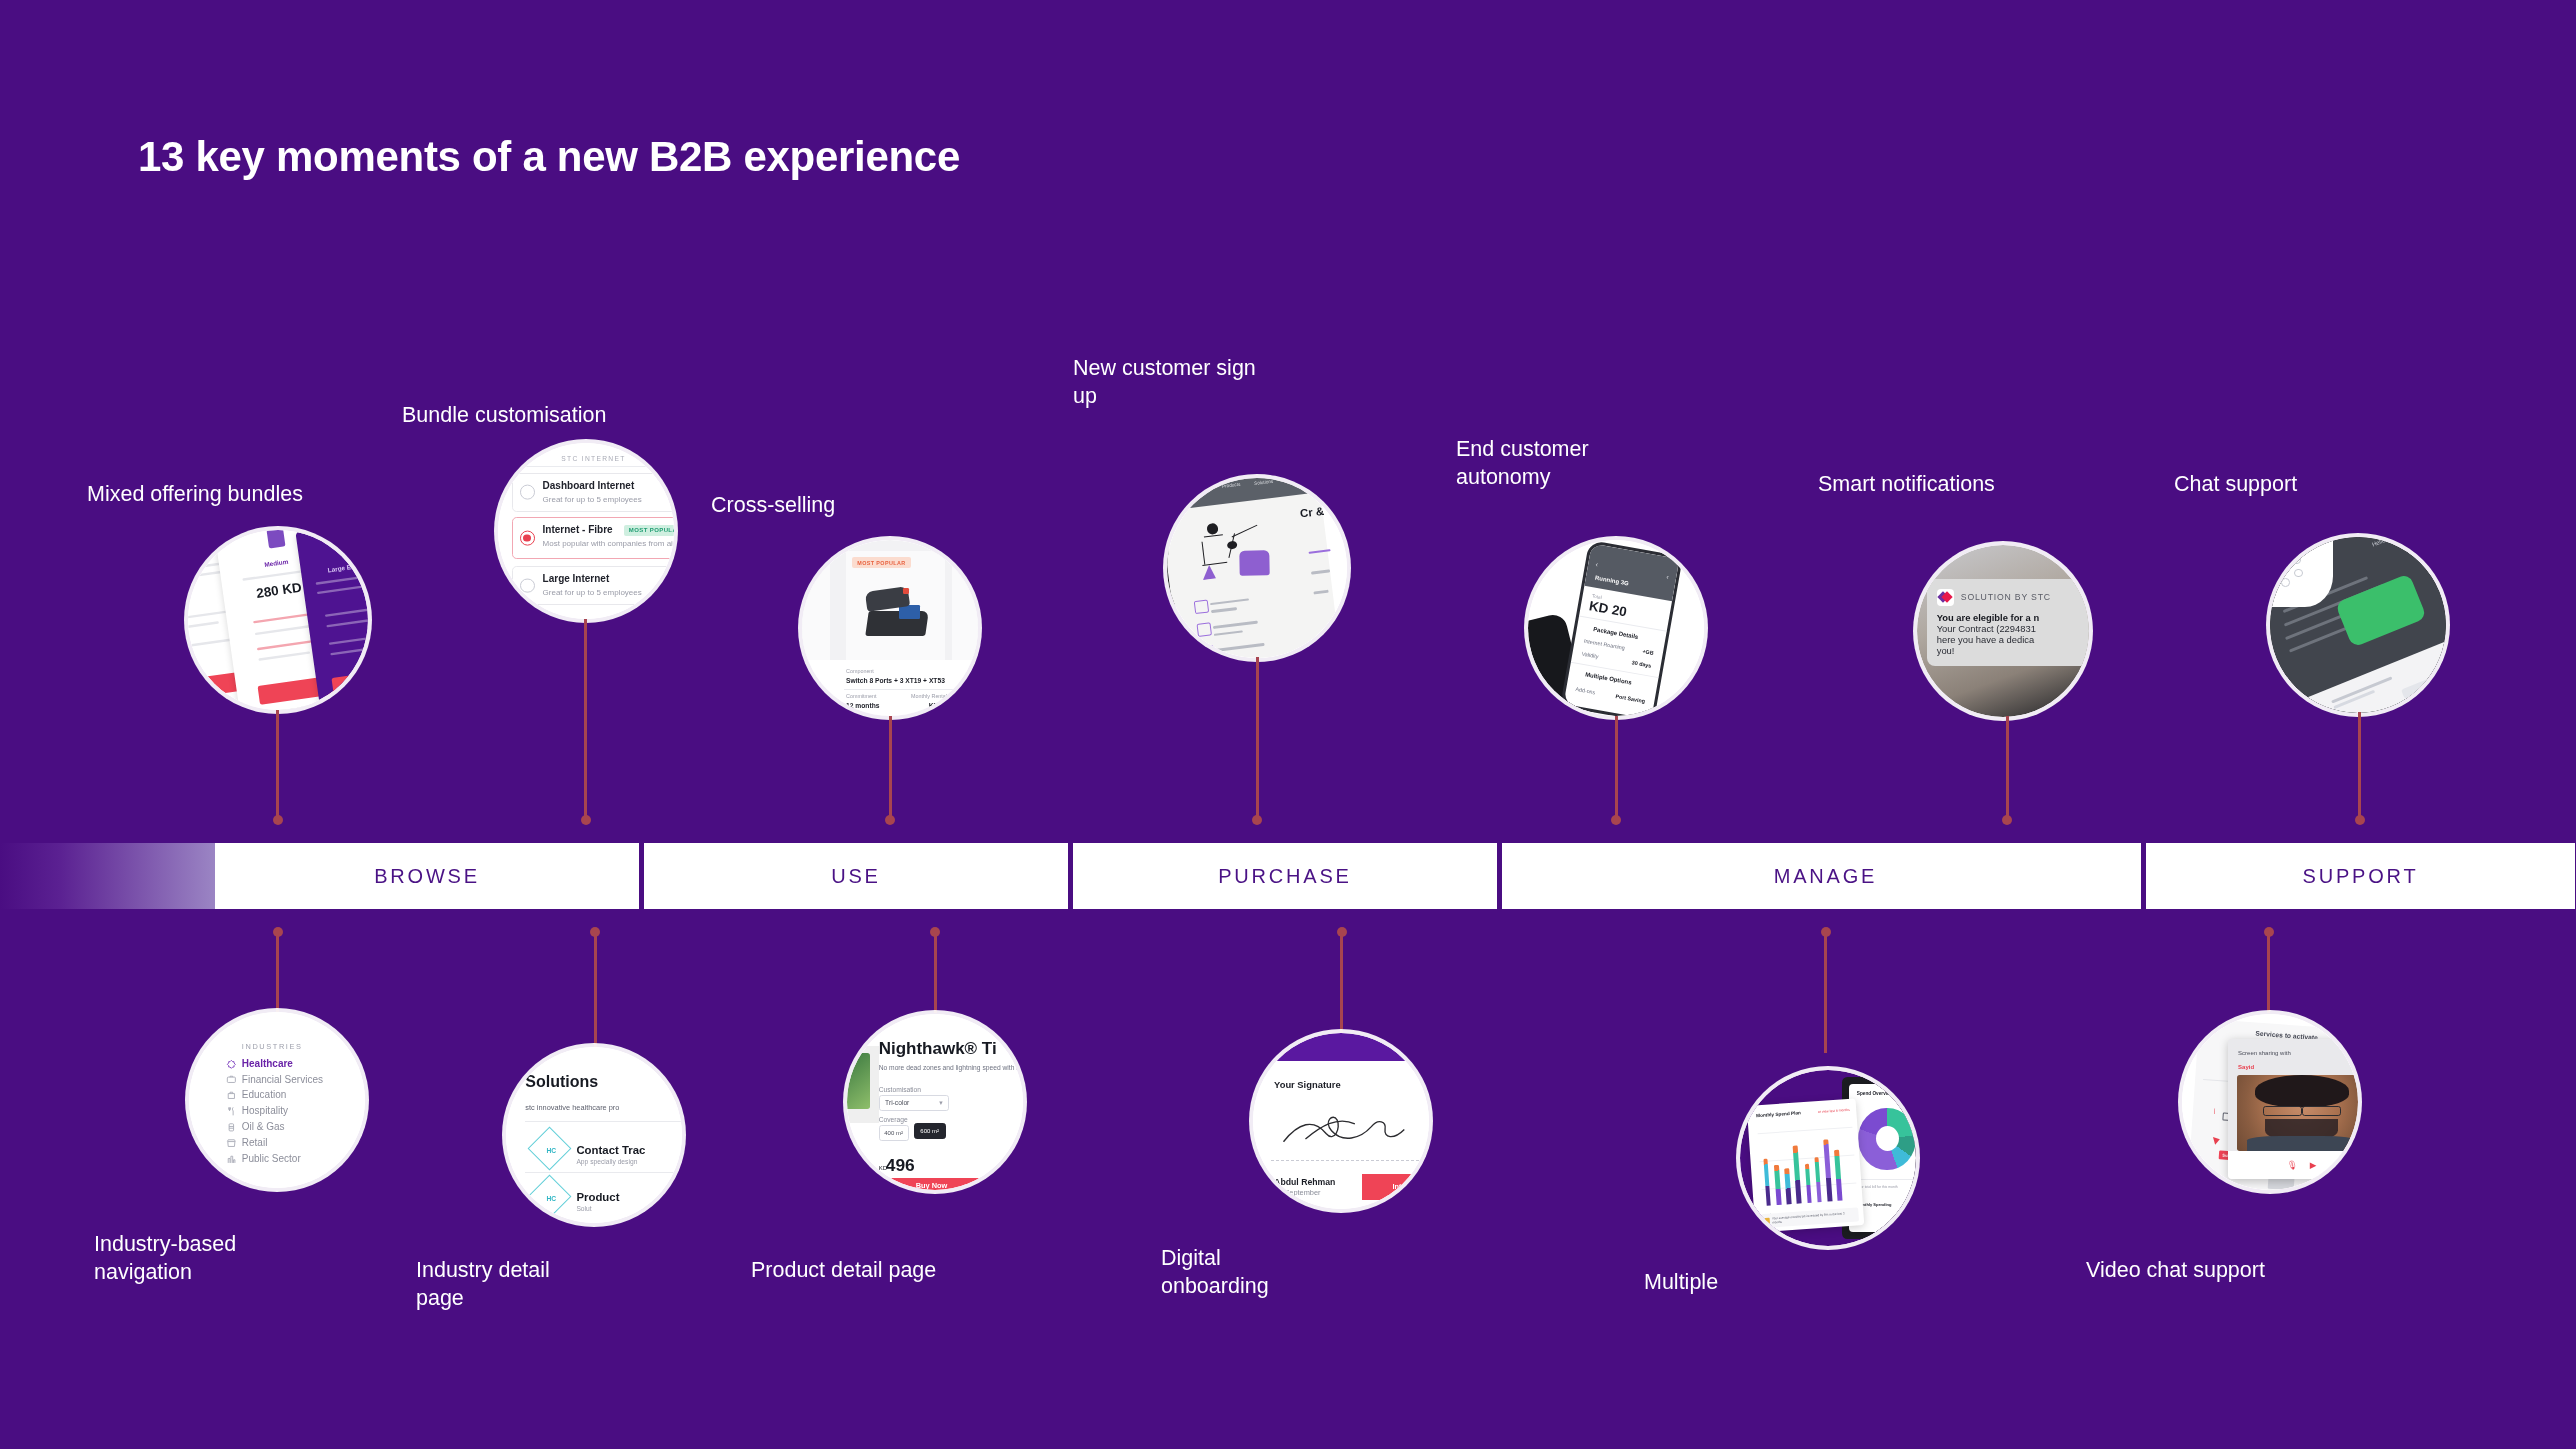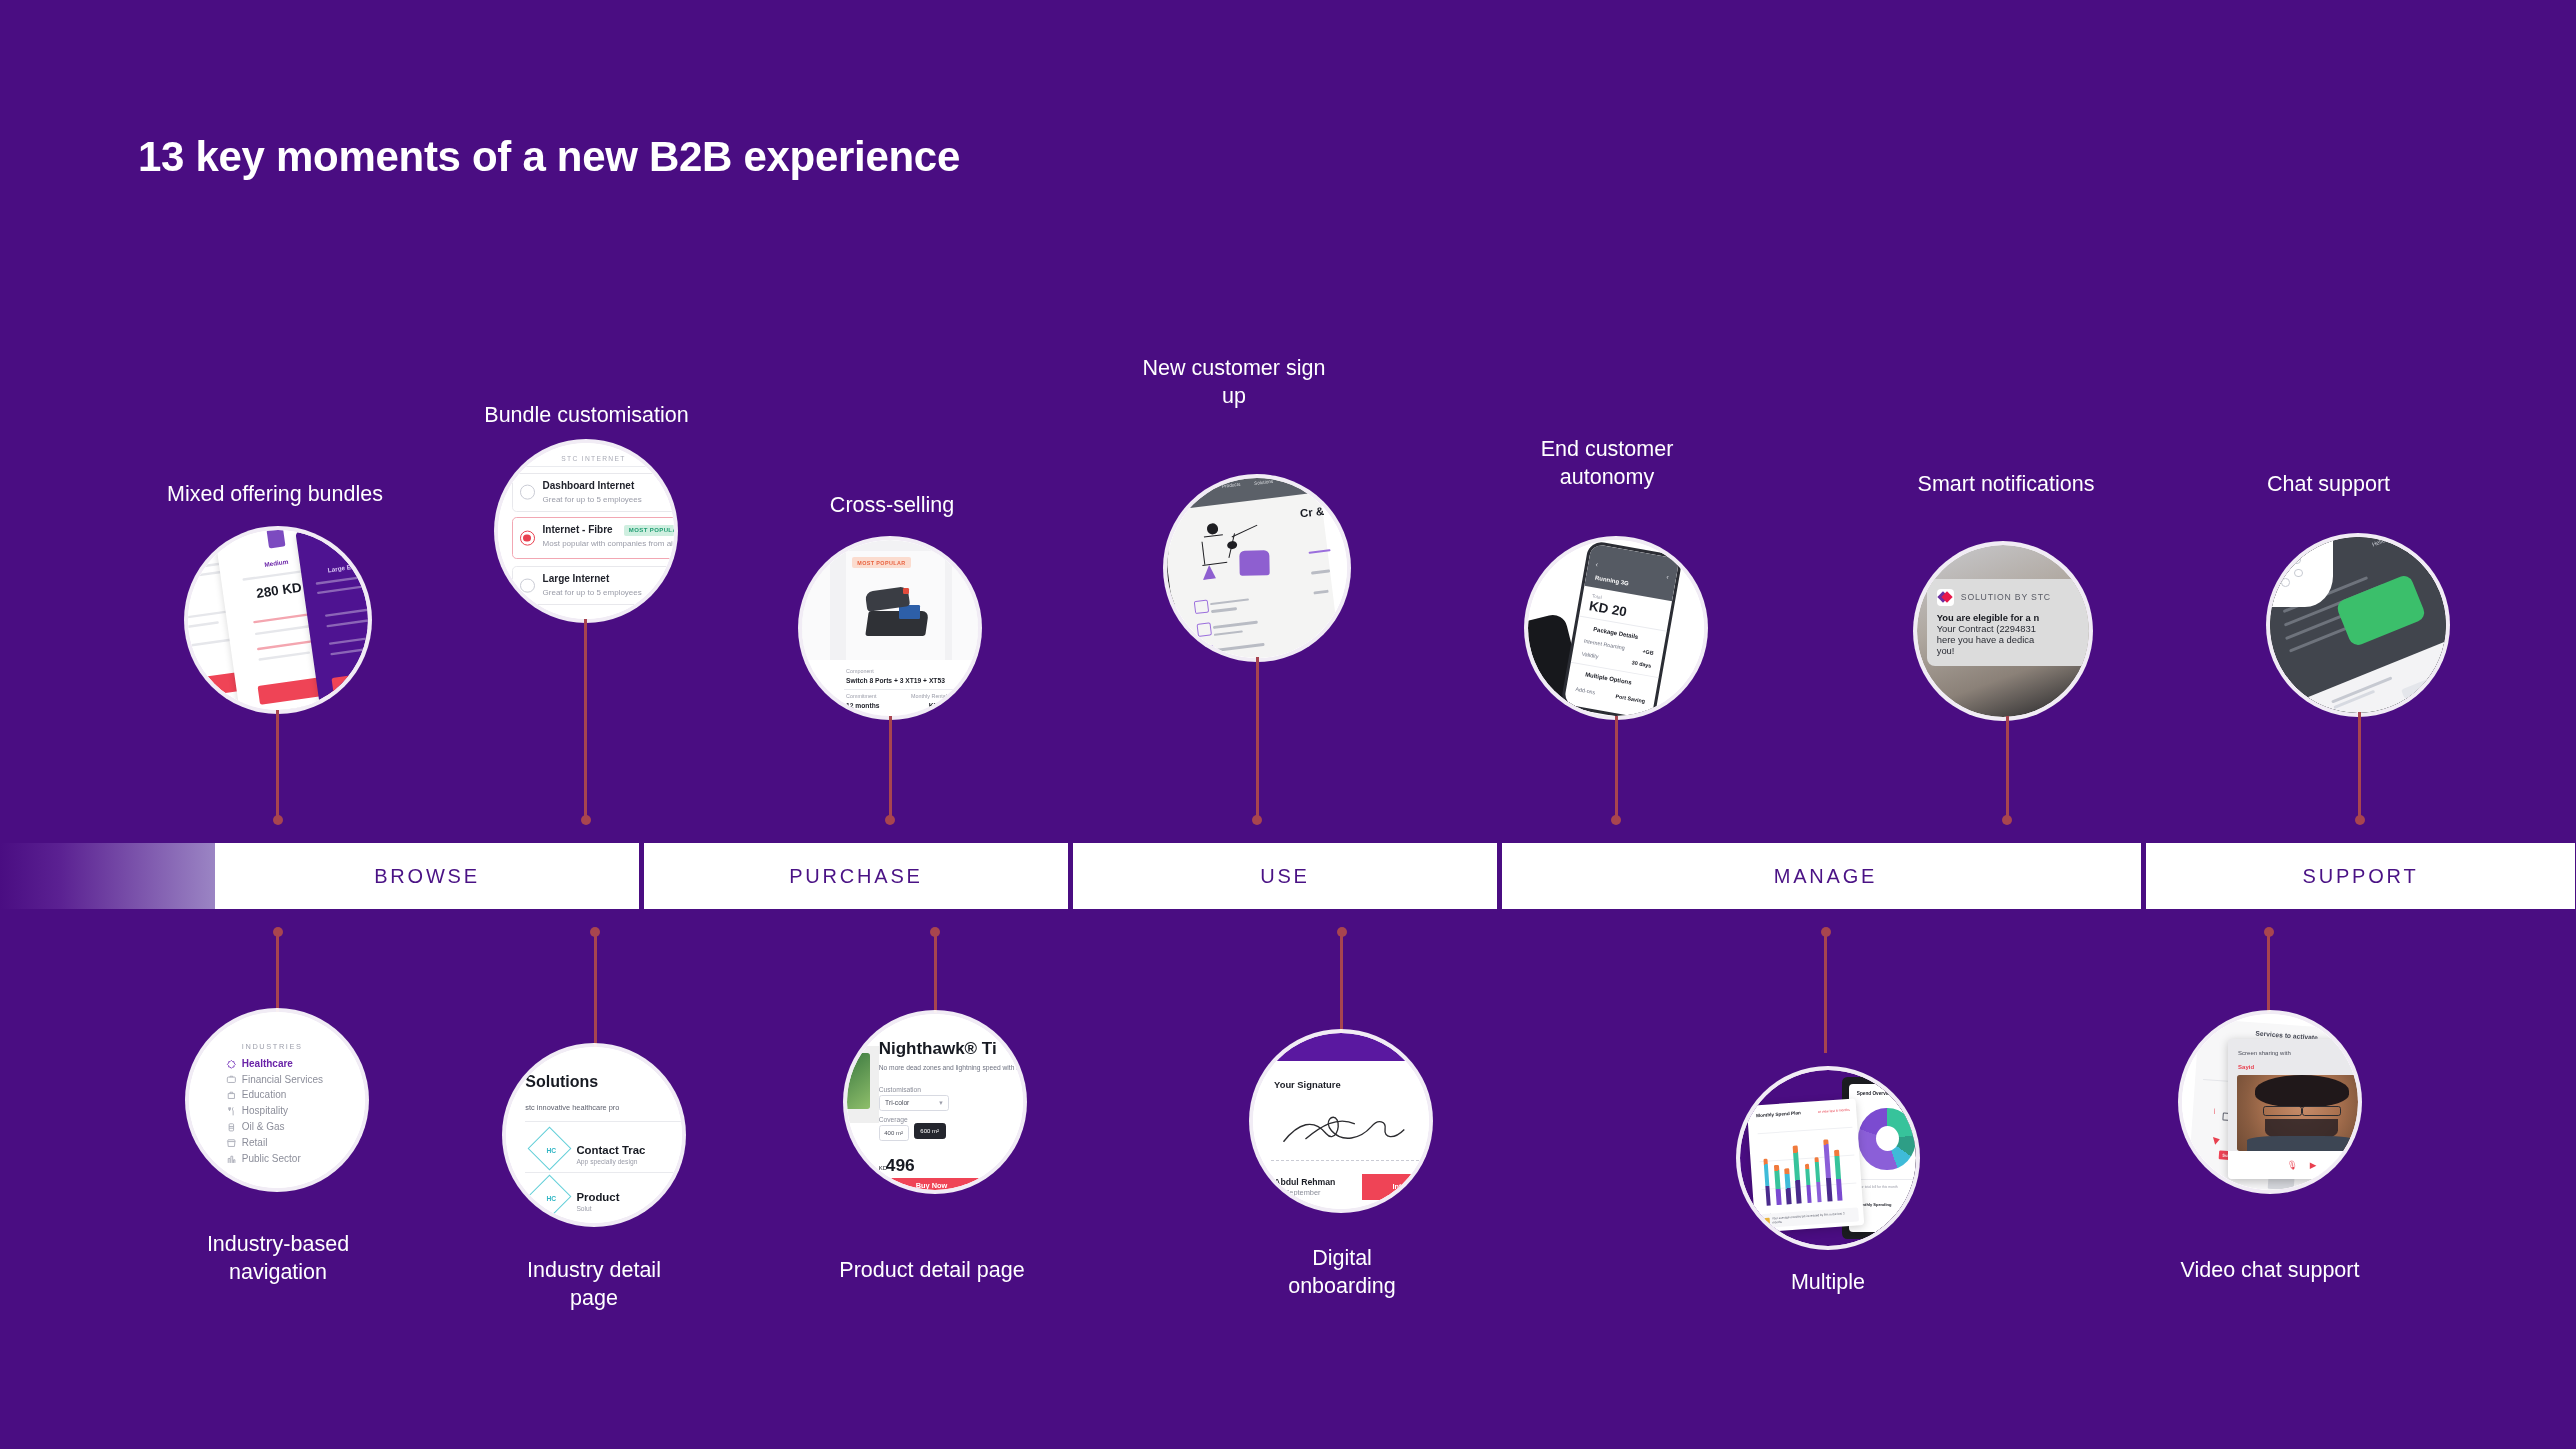--- a/index.html
+++ b/index.html
@@ -67,21 +67,21 @@
     inset: 0;
     border-radius: 50%;
     overflow: hidden;
     background: #FFFFFF;
   }
   .m-label {
     position: absolute;
     color: #FFFFFF;
     font-size: 21.5px;
     line-height: 1.32;
-    text-align: center;
+    text-align: left;
     white-space: pre-line;
   }
   .connector {
     position: absolute;
     width: 2.7px;
     background: #A8454F;
   }
   .conn-dot {
     position: absolute;
     width: 10px; height: 10px;
@@ -541,24 +541,24 @@
     <div class="connector" style="left:2358px; top:712px; height:109px;"></div>
     <div class="conn-dot" style="left:2355px; top:815px;"></div>
   </div>
 
   <div class="timeline">
     <div class="timeline-gradient"></div>
     <div class="stage" style="width:429px;">
       <span class="stage-label">BROWSE</span>
     </div>
     <div class="stage" style="width:429px;">
+      <span class="stage-label">USE</span>
+    </div>
+    <div class="stage" style="width:429px;">
       <span class="stage-label">PURCHASE</span>
-    </div>
-    <div class="stage" style="width:429px;">
-      <span class="stage-label">USE</span>
     </div>
     <div class="stage" style="width:644px;padding-left:8px;">
       <span class="stage-label">MANAGE</span>
     </div>
     <div class="stage" style="width:429px;">
       <span class="stage-label">SUPPORT</span>
     </div>
   </div>
 
   <div>

